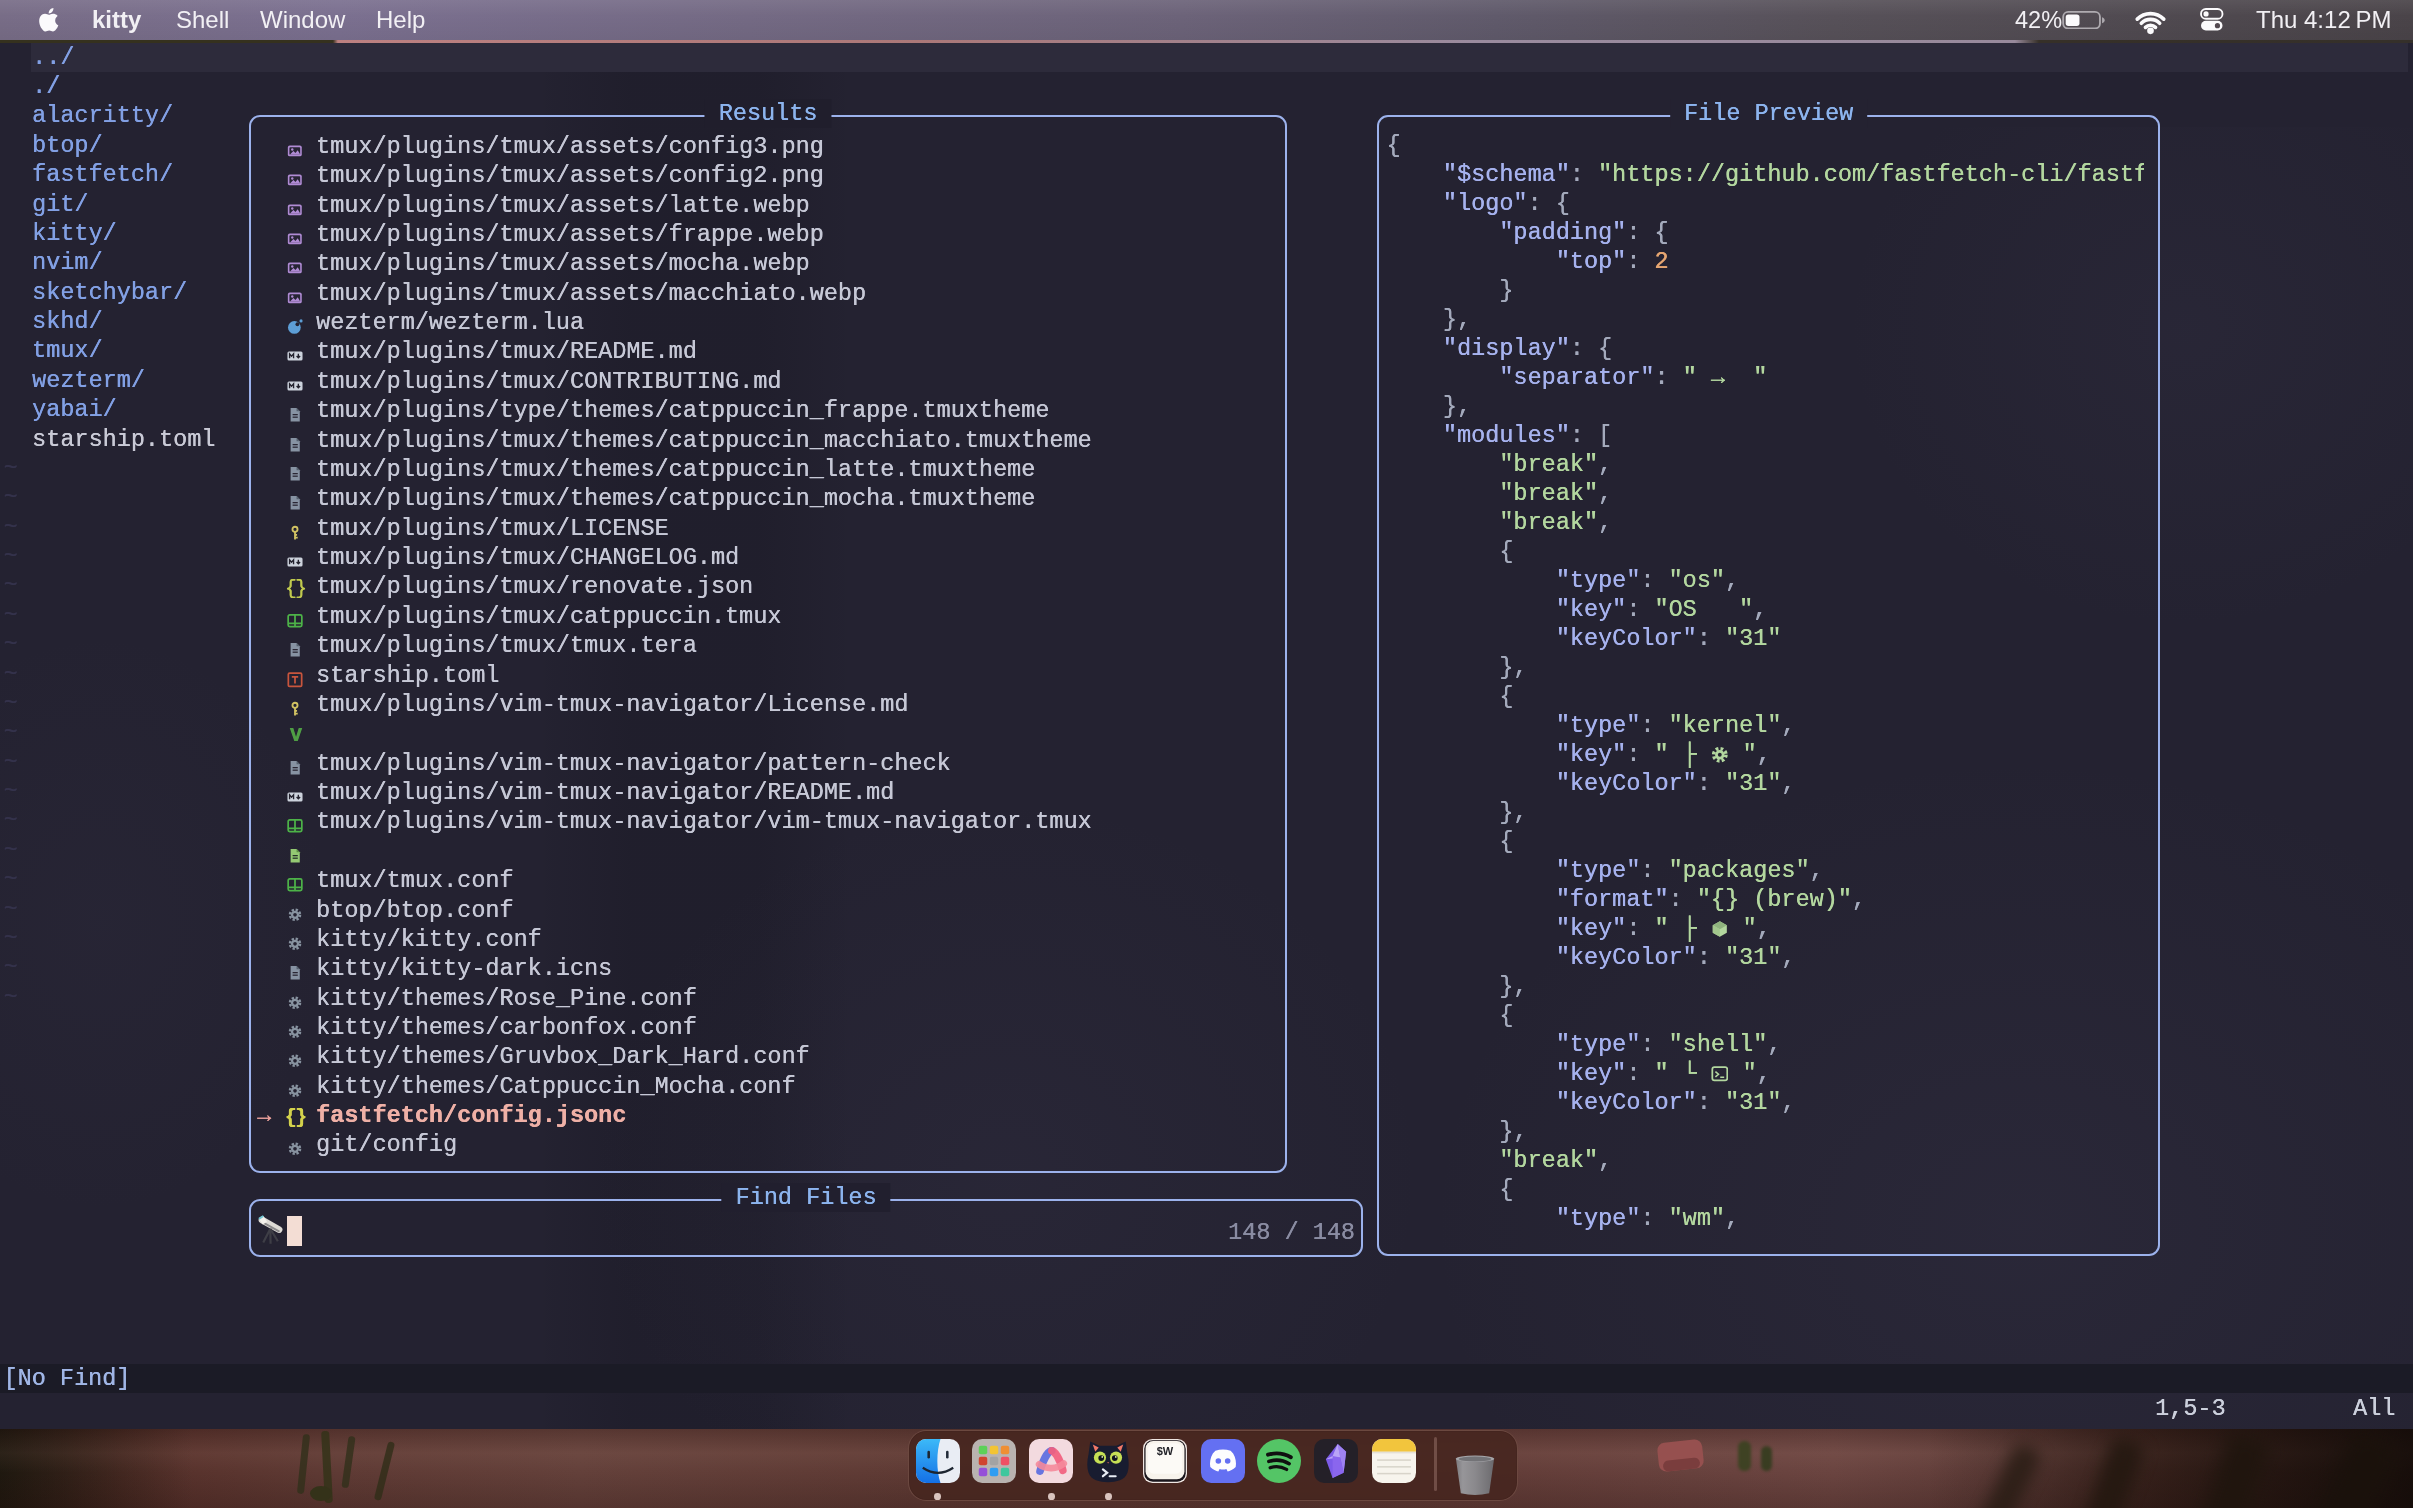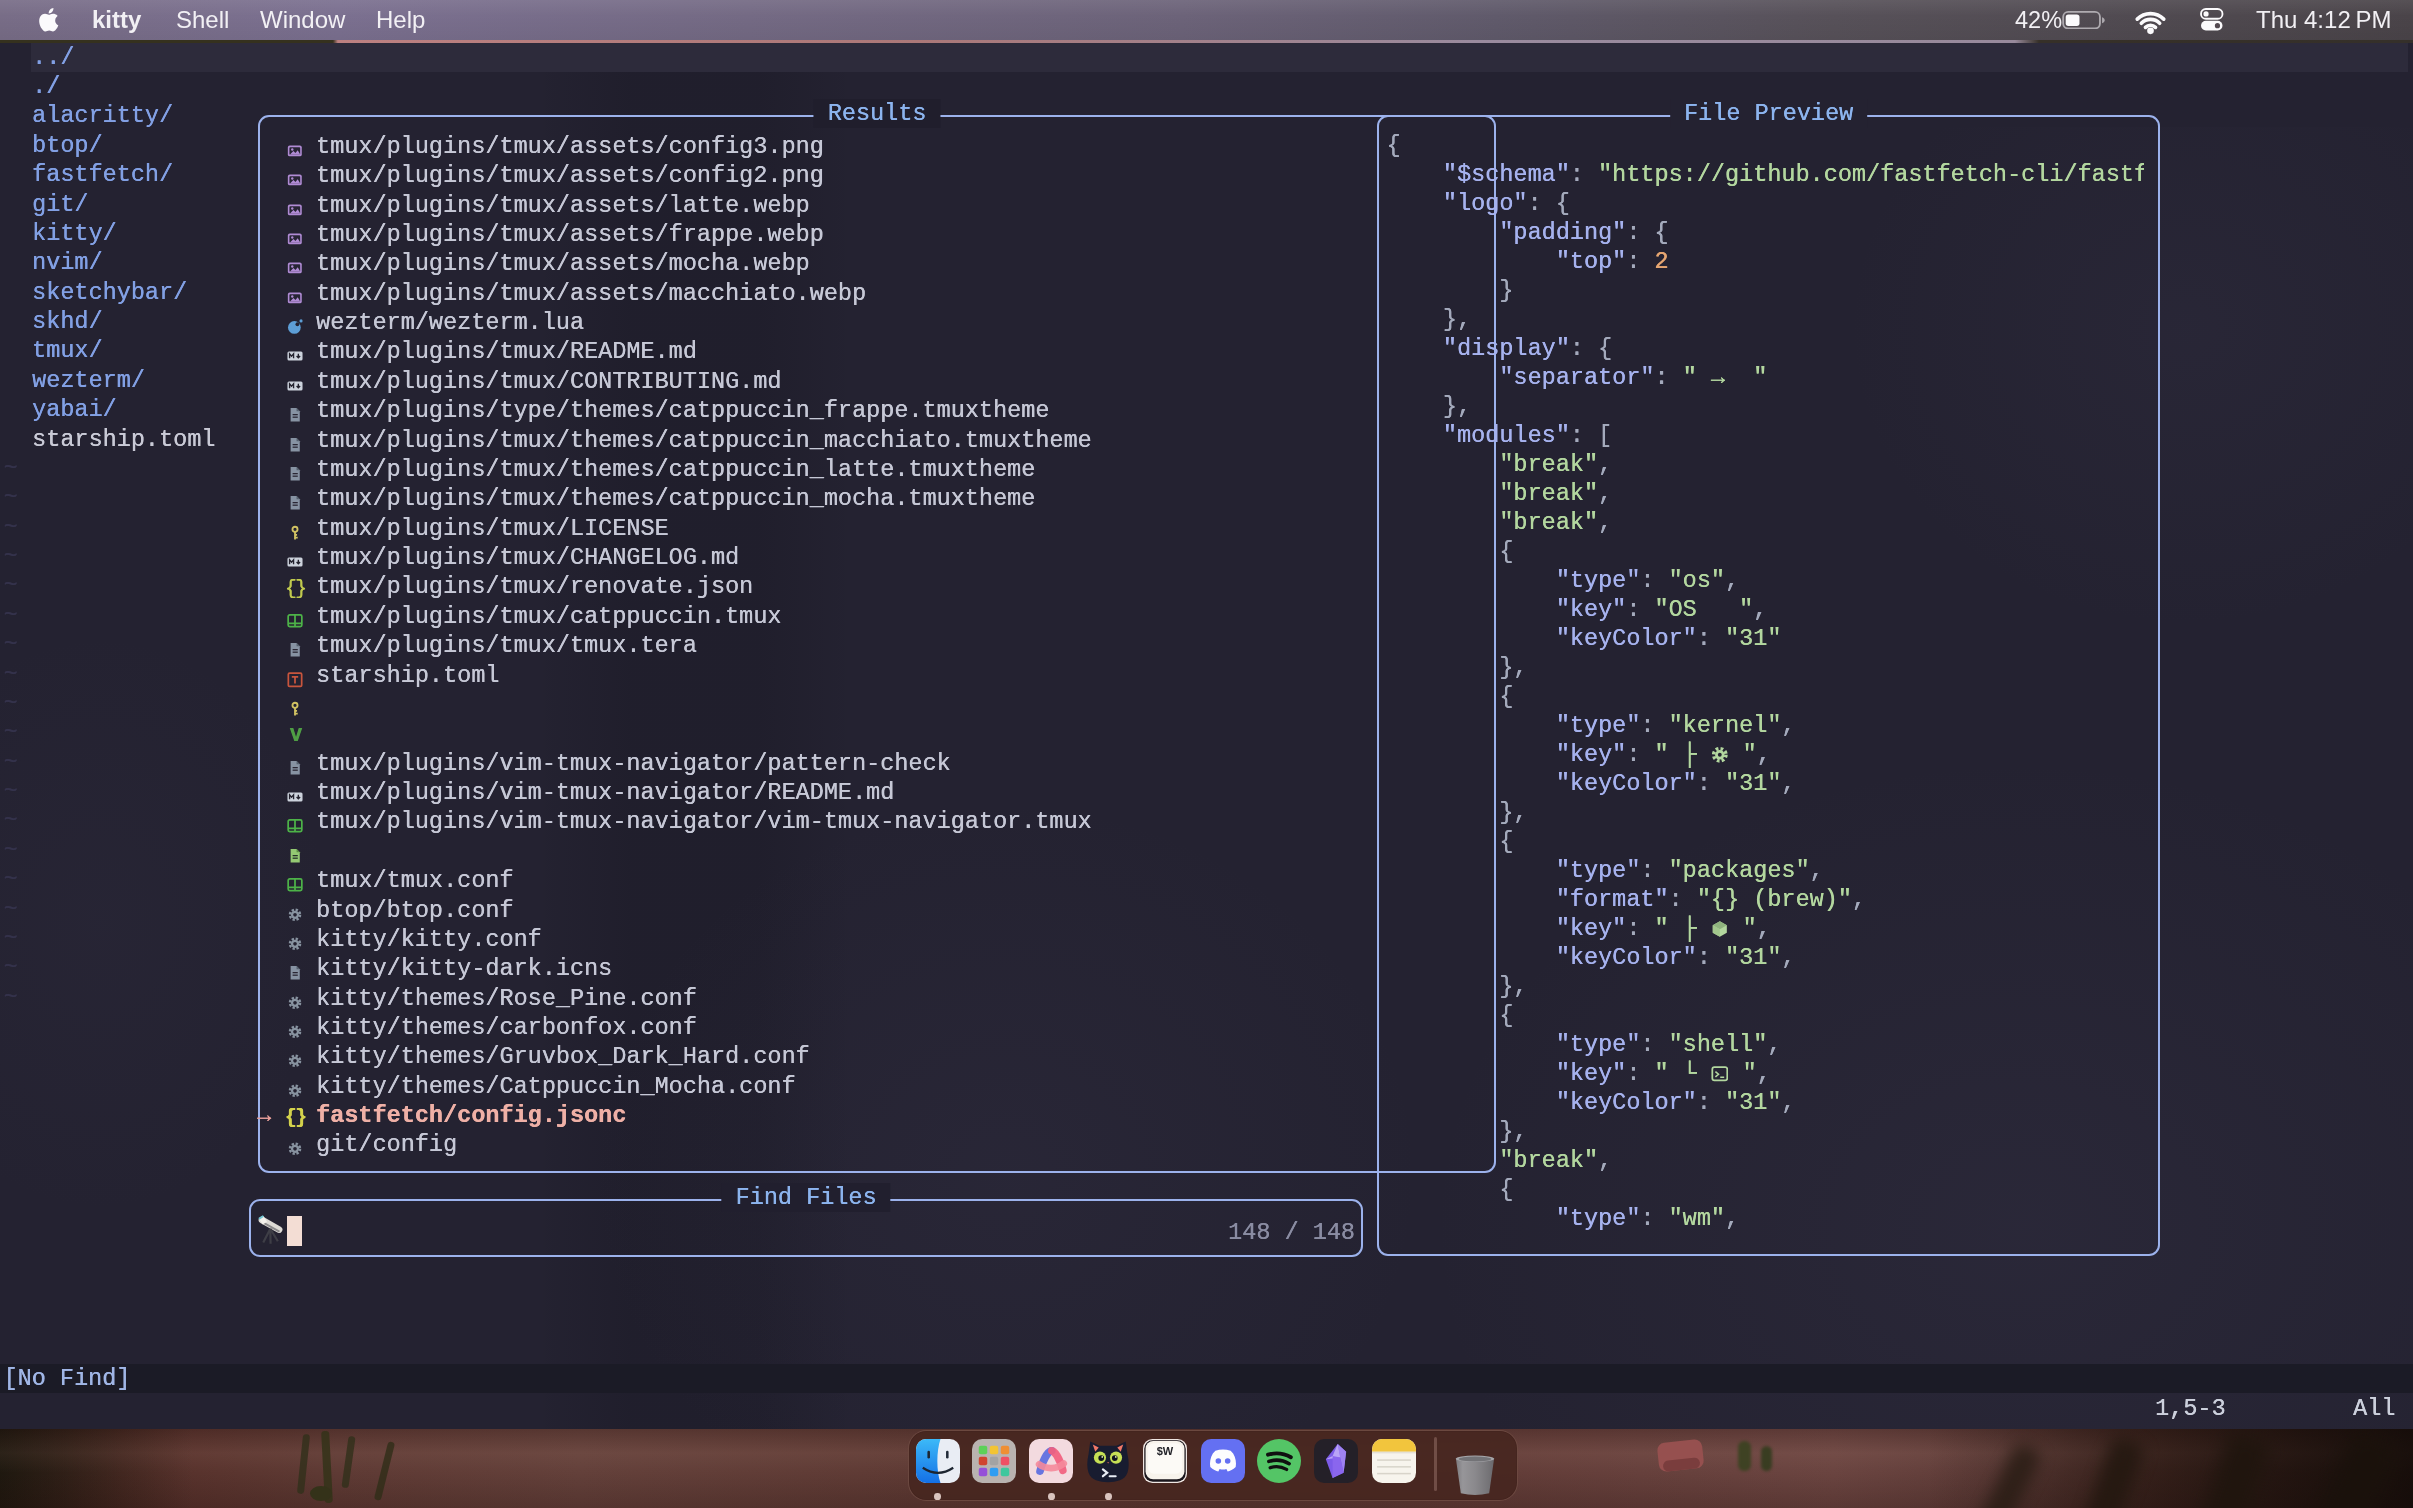--- a/index.html
+++ b/index.html
@@ -178,21 +178,21 @@
 <div class="mono tld" style="top:718px">~</div>
 <div class="mono tld" style="top:748px">~</div>
 <div class="mono tld" style="top:777px">~</div>
 <div class="mono tld" style="top:806px">~</div>
 <div class="mono tld" style="top:836px">~</div>
 <div class="mono tld" style="top:865px">~</div>
 <div class="mono tld" style="top:895px">~</div>
 <div class="mono tld" style="top:924px">~</div>
 <div class="mono tld" style="top:953px">~</div>
 <div class="mono tld" style="top:983px">~</div>
-<div class="bx" style="left:258px;top:115px;width:1238px;height:1058px">
+<div class="bx" style="left:249px;top:115px;width:1038px;height:1058px">
     <span class="bt" style="background:#201e2c">Results</span>
   </div>
 <div class="bx" style="left:249px;top:1199px;width:1114px;height:58px">
     <span class="bt" style="background:#211f2e">Find Files</span>
   </div>
 <div class="bx" style="left:1377px;top:115px;width:783px;height:1141px">
     <span class="bt">File Preview</span>
   </div>
 <div class="rr" style="top:131px"><svg class="ic" viewBox="0 0 19 21" width="16" height="17.6">
       <use href="#g-pic"></use>
@@ -244,21 +244,21 @@
       <use href="#g-tmx"></use>
     </svg><span class="rt">tmux/plugins/tmux/catppuccin.tmux</span></div>
 <div class="rr" style="top:630px"><svg class="ic" viewBox="0 0 19 21" width="16" height="17.6">
       <use href="#g-doc"></use>
     </svg><span class="rt">tmux/plugins/tmux/tmux.tera</span></div>
 <div class="rr" style="top:660px"><svg class="ic" viewBox="0 0 19 21" width="16" height="17.6">
       <use href="#g-toml"></use>
     </svg><span class="rt">starship.toml</span></div>
 <div class="rr" style="top:689px"><svg class="ic" viewBox="0 0 19 21" width="16" height="17.6">
       <use href="#g-key"></use>
-    </svg></div>
+    </svg><span class="rt">tmux/plugins/vim-tmux-navigator/License.md</span></div>
 <div class="rr" style="top:718px"><span class="ib" style="color:#4f9e45;font-weight:bold">V</span></div>
 <div class="rr" style="top:748px"><svg class="ic" viewBox="0 0 19 21" width="16" height="17.6">
       <use href="#g-doc"></use>
     </svg><span class="rt">tmux/plugins/vim-tmux-navigator/pattern-check</span></div>
 <div class="rr" style="top:777px"><svg class="ic" viewBox="0 0 19 21" width="16" height="17.6">
       <use href="#g-md"></use>
     </svg><span class="rt">tmux/plugins/vim-tmux-navigator/README.md</span></div>
 <div class="rr" style="top:806px"><svg class="ic" viewBox="0 0 19 21" width="16" height="17.6">
       <use href="#g-tmx"></use>
     </svg><span class="rt">tmux/plugins/vim-tmux-navigator/vim-tmux-navigator.tmux</span></div>

